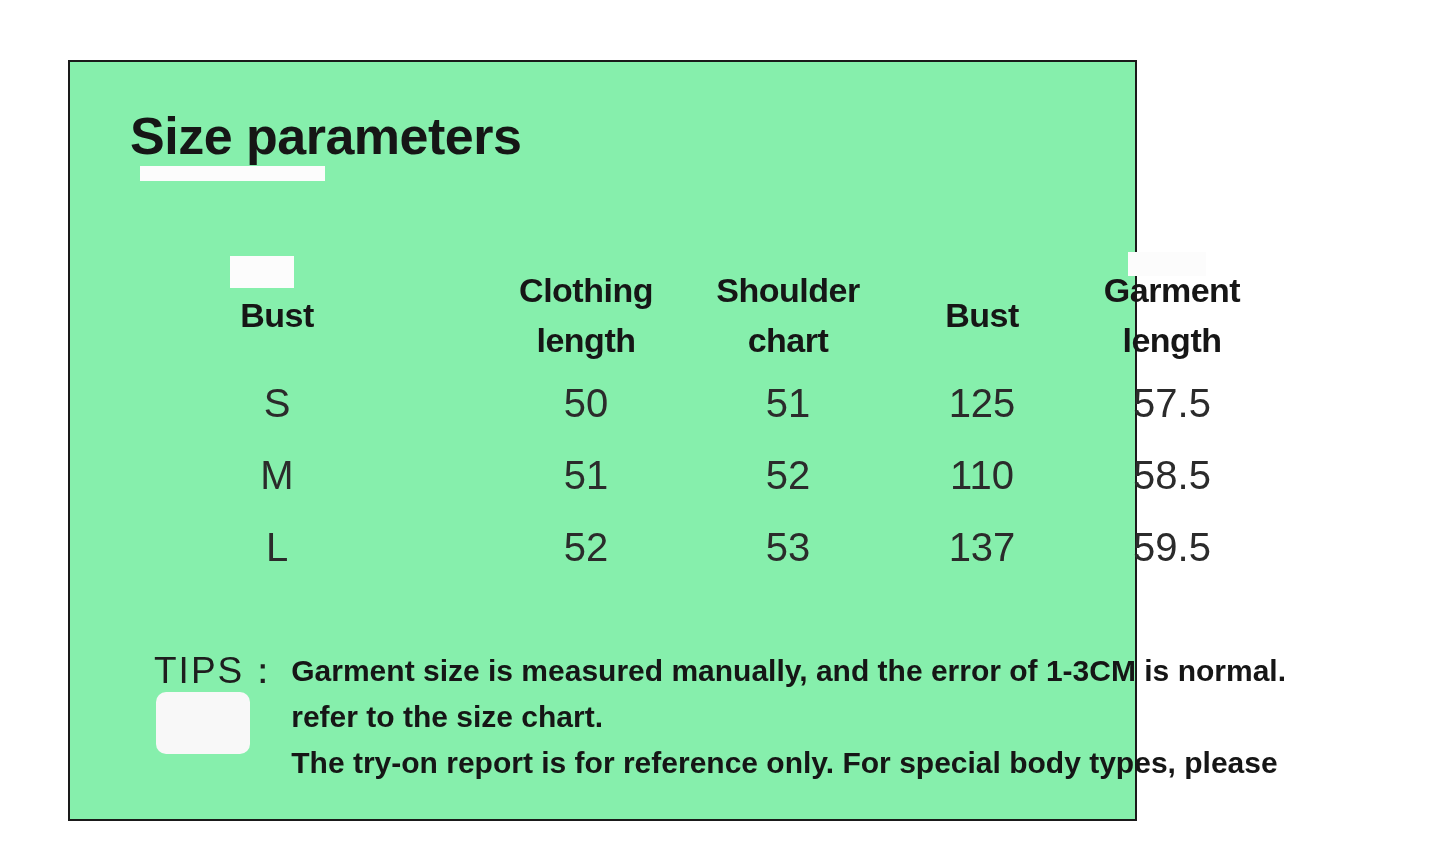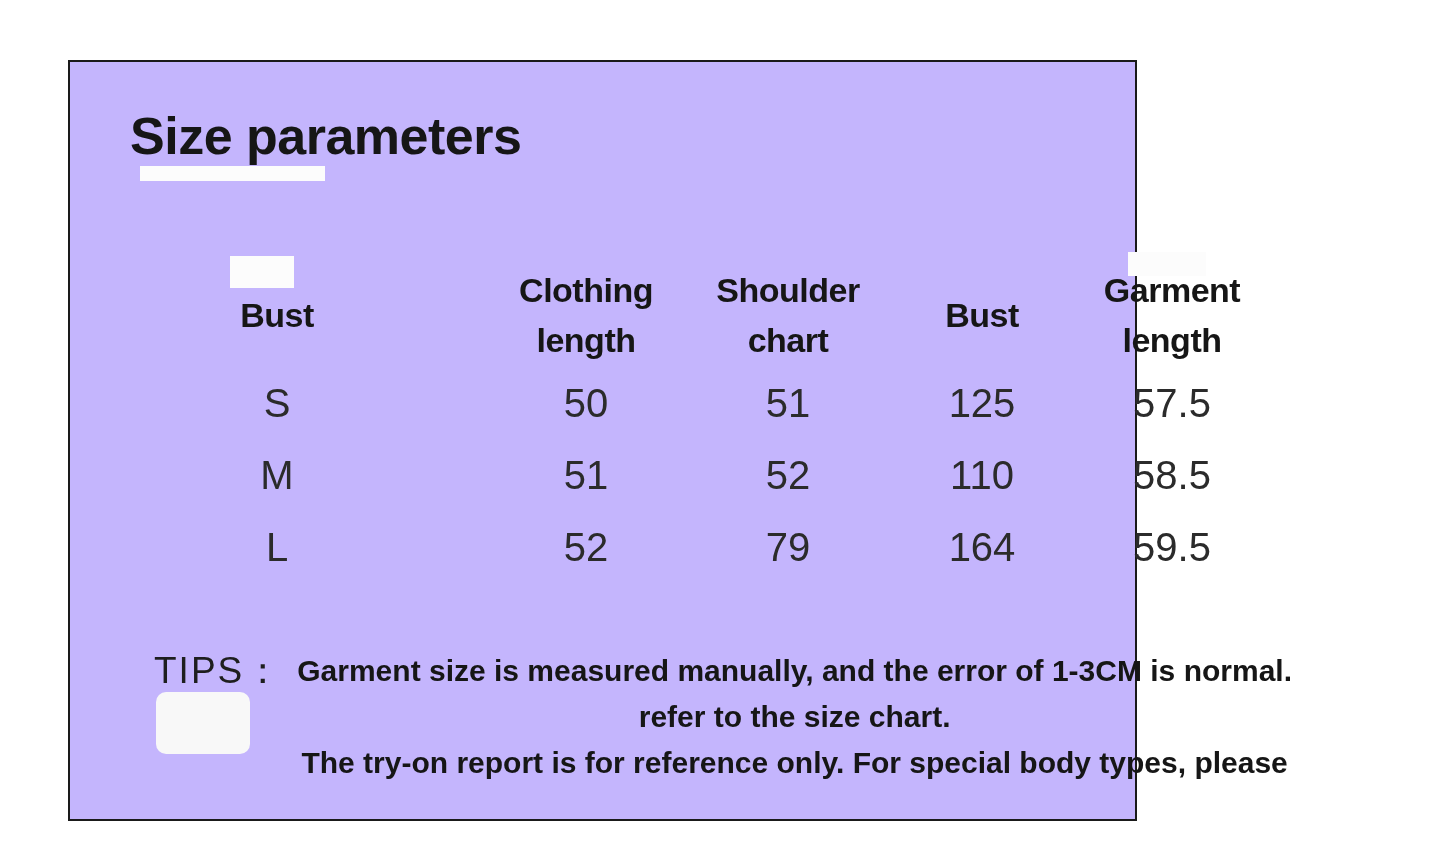--- a/index.html
+++ b/index.html
@@ -13,21 +13,21 @@
     overflow: hidden;
   }
   .frame {
     position: absolute;
     left: 68px;
     top: 60px;
     width: 1069px;
     height: 761px;
     box-sizing: border-box;
     border: 2px solid #1a1a1a;
-    background: #c4b5fd;
+    background: #86efac;
   }
   .page-title {
     position: absolute;
     left: 60px;
     top: 44px;
     font-size: 52px;
     font-weight: 700;
     letter-spacing: -0.5px;
     color: #161616;
     white-space: nowrap;
@@ -71,31 +71,31 @@
     font-weight: 400;
     color: #2b2b2b;
     padding: 0;
   }
   .tips {
     position: absolute;
     left: 84px;
     top: 586px;
     display: flex;
     align-items: flex-start;
-    gap: 14px;
+    gap: 8px;
   }
   .tips-label {
     font-size: 37px;
     font-weight: 400;
     letter-spacing: 2px;
     line-height: 46px;
     color: #1e1e1e;
     white-space: nowrap;
   }
-  .tips-lines { display: block; text-align: center; }
+  .tips-lines { display: block; }
   .tip-line {
     font-size: 30px;
     font-weight: 700;
     line-height: 46px;
     color: #161616;
     white-space: nowrap;
   }
 </style>
 </head>
 <body>
@@ -137,22 +137,22 @@
       <tr>
         <td>M</td>
         <td>51</td>
         <td>52</td>
         <td>110</td>
         <td>58.5</td>
       </tr>
       <tr>
         <td>L</td>
         <td>52</td>
-        <td>79</td>
-        <td>164</td>
+        <td>53</td>
+        <td>137</td>
         <td>59.5</td>
       </tr>
     </tbody>
   </table>
 
   <div class="tips">
     <div class="tips-label">TIPS：</div>
     <div class="tips-lines">
       <div class="tip-line">Garment size is measured manually, and the error of 1-3CM is normal.</div>
       <div class="tip-line">refer to the size chart.</div>

